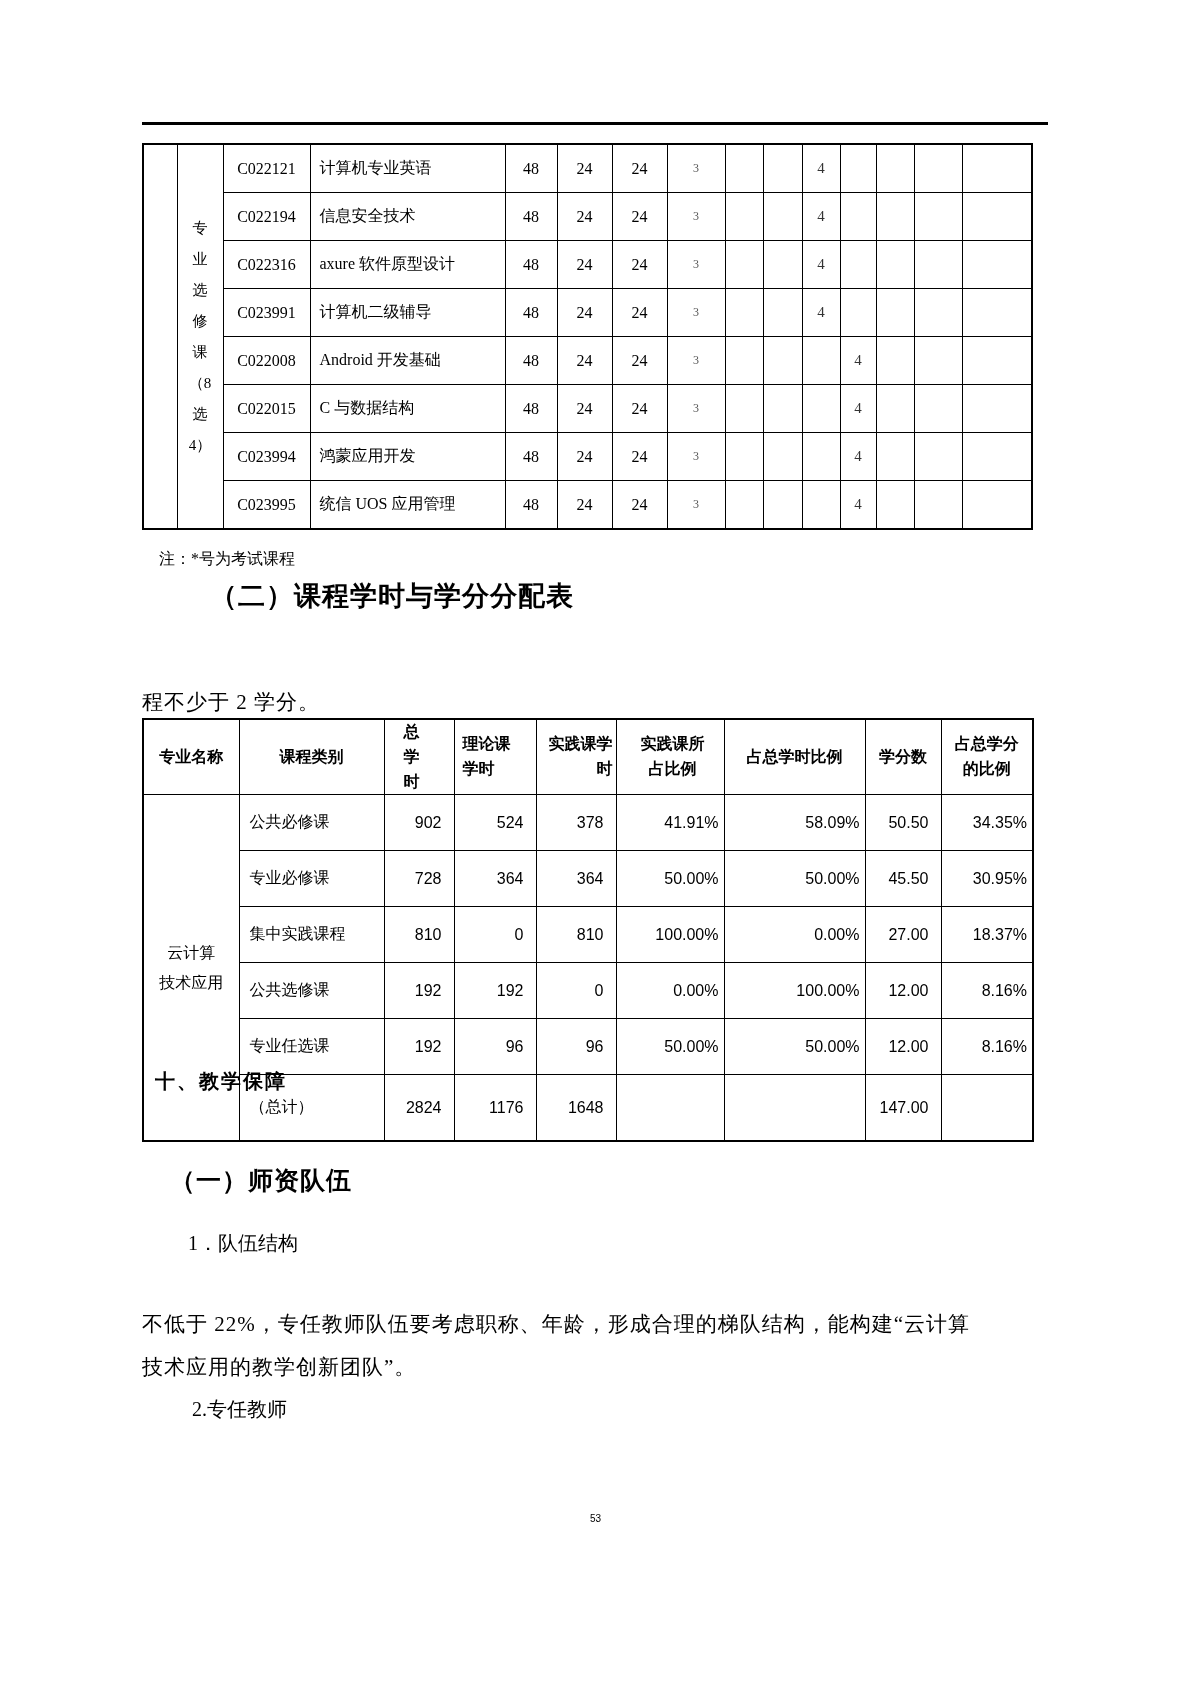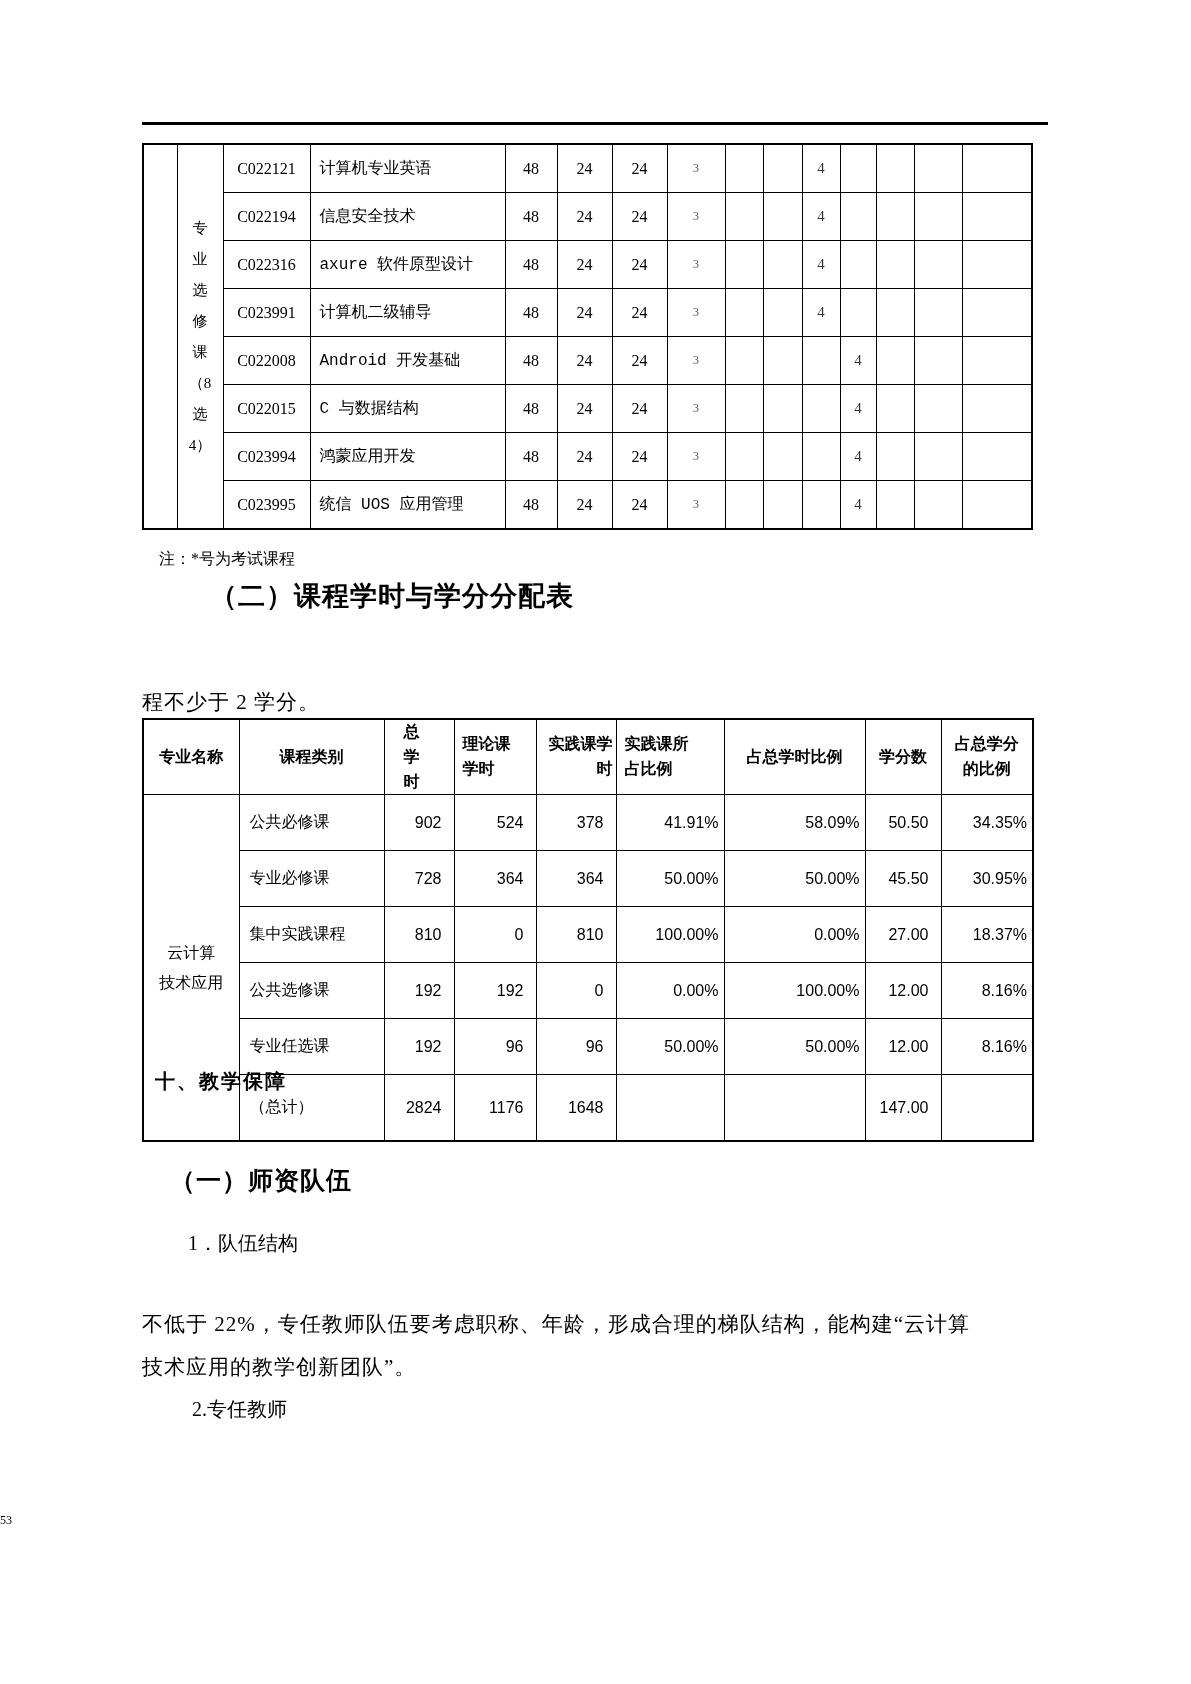--- a/index.html
+++ b/index.html
@@ -8,21 +8,21 @@
   .abs{position:absolute;white-space:nowrap;}
   .sans{font-family:"Liberation Sans","DejaVu Sans",sans-serif;}
 
   .top-rule{position:absolute;left:142px;top:122px;width:906px;height:3px;background:#000;}
 
   
   table.t1{position:absolute;left:142px;top:143px;border-collapse:collapse;table-layout:fixed;
            border:2px solid #000;}
   table.t1 td{border:1px solid #000;height:47px;text-align:center;font-size:16px;
               overflow:hidden;padding:0;}
-  table.t1 td.name{text-align:left;padding-left:9px;font-family:Liberation Mono, monospace;}
+  table.t1 td.name{text-align:left;padding-left:9px;}
   table.t1 td.credit{font-size:12px;color:#555;}
   table.t1 td.hours{font-size:15px;color:#333;}
   table.t1 td.vert{vertical-align:middle;}
   table.t1 td.vert div{line-height:31px;font-size:15px;text-align:center;}
 
   .note{left:159px;top:549px;font-size:16px;}
 
   .h-credit{left:210px;top:578px;font-size:27px;font-weight:bold;letter-spacing:1px;}
   .para{font-size:21px;letter-spacing:1px;}
   .p1l1{left:196px;top:655px;}
@@ -41,21 +41,21 @@
   table.t2 td.major{text-align:center;vertical-align:middle;line-height:1.9;}
 
   .h-main{left:155px;top:1068px;font-size:20px;font-weight:bold;letter-spacing:2px;font-family:Liberation Serif, serif;}
   .h-sub{left:170px;top:1164px;font-size:25px;font-weight:bold;letter-spacing:1px;}
   .item1{left:188px;top:1230px;font-size:20px;}
   .p2l1{left:192px;top:1267px;}
   .p2l2{left:142px;top:1310px;}
   .p2l3{left:142px;top:1353px;}
   .item2{left:192px;top:1396px;font-size:20px;}
 
-  .pgnum{left:0;top:1513px;width:100%;text-align:left;font-size:12px;font-family:Liberation Serif, serif;}
+  .pgnum{left:0;top:1513px;width:100%;text-align:center;font-size:10px;}
 </style>
 </head>
 <body>
 
 <div class="page">
 
   <div class="top-rule"></div>
 
   <table class="t1">
     <colgroup>
@@ -237,21 +237,21 @@
         <span>时</span>
       </th>
       <th style="text-align:left;padding-left:8px;">
         <span>理论课</span><br>
         <span>学时</span>
       </th>
       <th style="text-align:right;padding-left:8px;">
         <span>实践课学</span><br>
         <span>时</span>
       </th>
-      <th style="text-align:left;padding-left:8px;">
+      <th style="text-align:center;padding-left:8px;">
         <span>实践课所</span><br>
         <span>占比例</span>
       </th>
       <th>占总学时比例</th>
       <th>学分数</th>
       <th>
         <span>占总学分</span><br>
         <span>的比例</span>
       </th>
     </tr>

